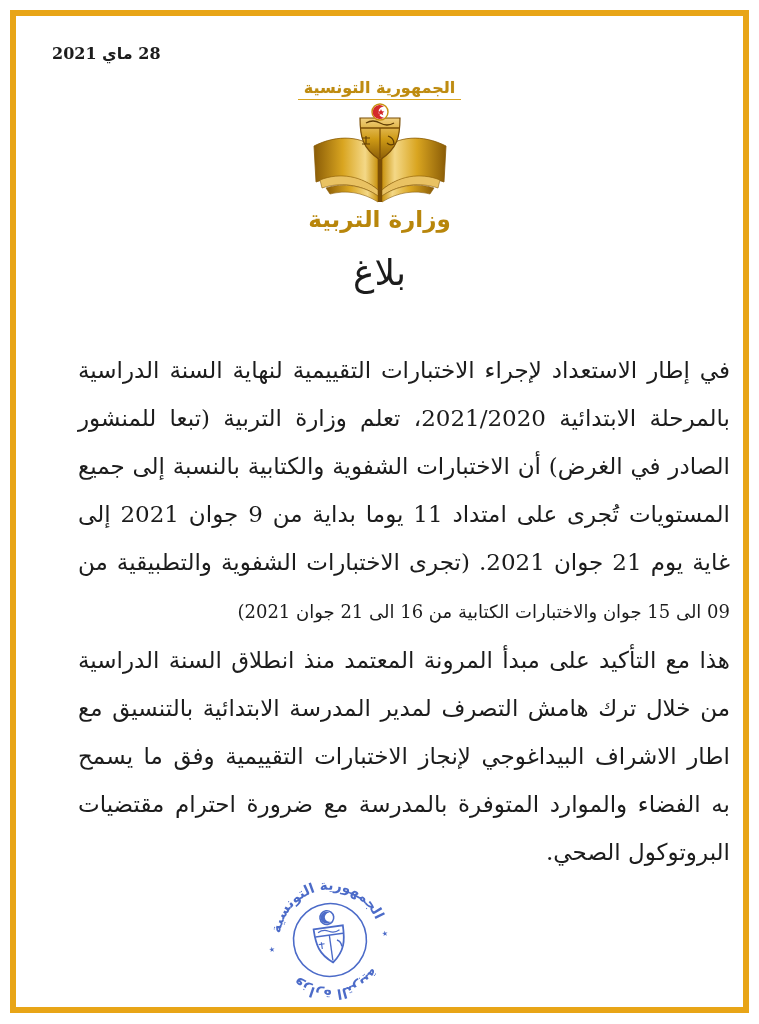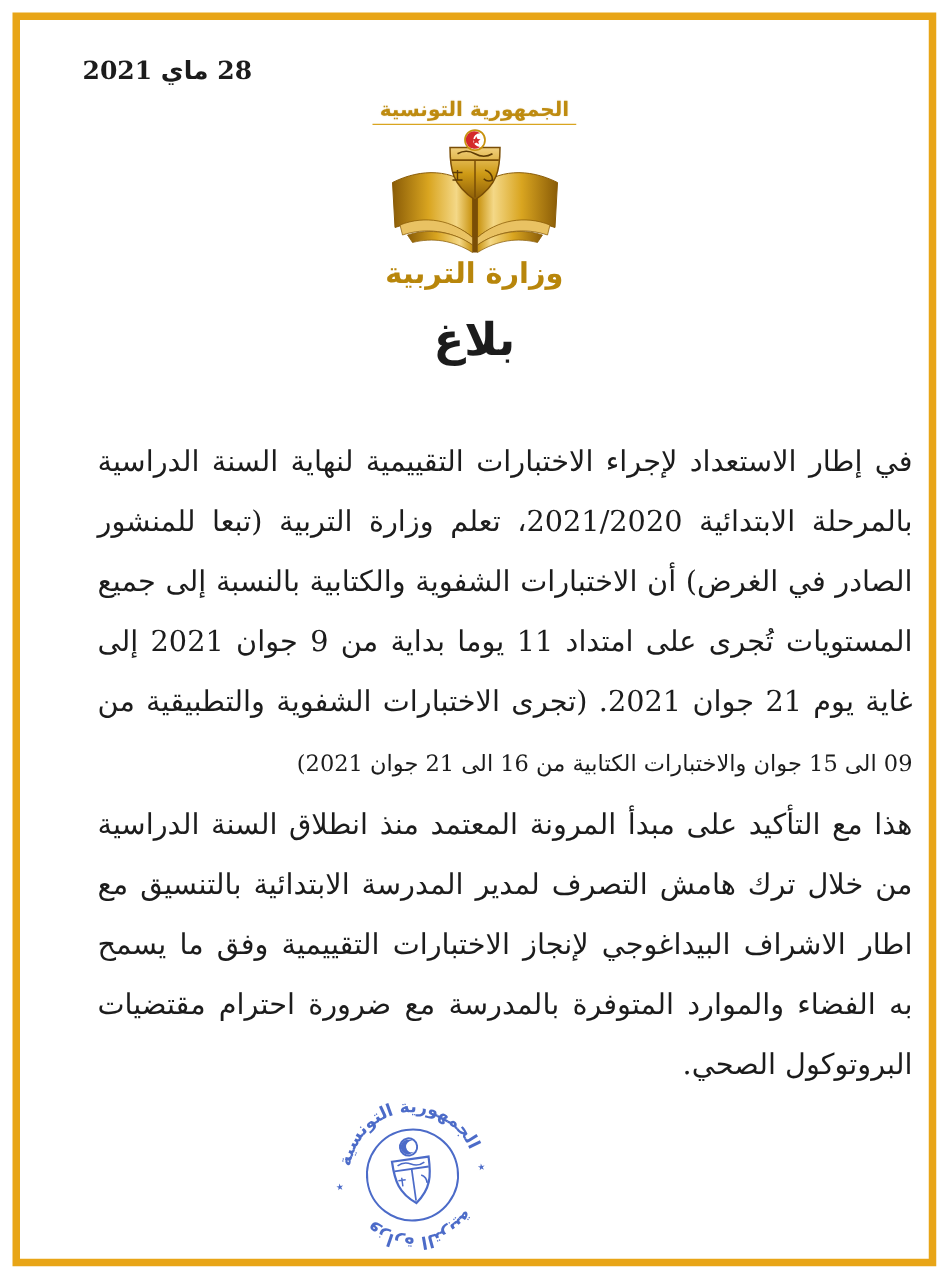--- a/index.html
+++ b/index.html
@@ -13,24 +13,23 @@
   }
   .frame{
     position:absolute;
     left:10px;top:10px;right:10px;bottom:11px;
     border:6px solid #E8A517;
   }
   .doc-date{
     position:absolute;
     top:28px;left:36px;
     direction:rtl;
-    font-size:20px;
+    font-size:16px;
     font-weight:bold;
     white-space:nowrap;
-    margin-left:14px;
   }
   .logo{
     position:absolute;
     top:64px;left:50%;
     transform:translateX(-50%);
     width:190px;
     text-align:center;
     line-height:1;
   }
   .logo-calligraphy{
@@ -53,21 +52,21 @@
     color:#B8860B;
     margin-top:2px;
   }
   .doc-title{
     position:absolute;
     top:236px;left:0;right:0;
     text-align:center;
     direction:rtl;
     font-family:"DejaVu Sans",sans-serif;
     font-size:36px;
-    font-weight:bold;
+    font-weight:normal;
     margin:0;
   }
   .doc-body{
     position:absolute;
     top:330px;left:62px;right:13px;
     direction:rtl;
     text-align:justify;
     font-size:23px;
     line-height:48px;
   }

